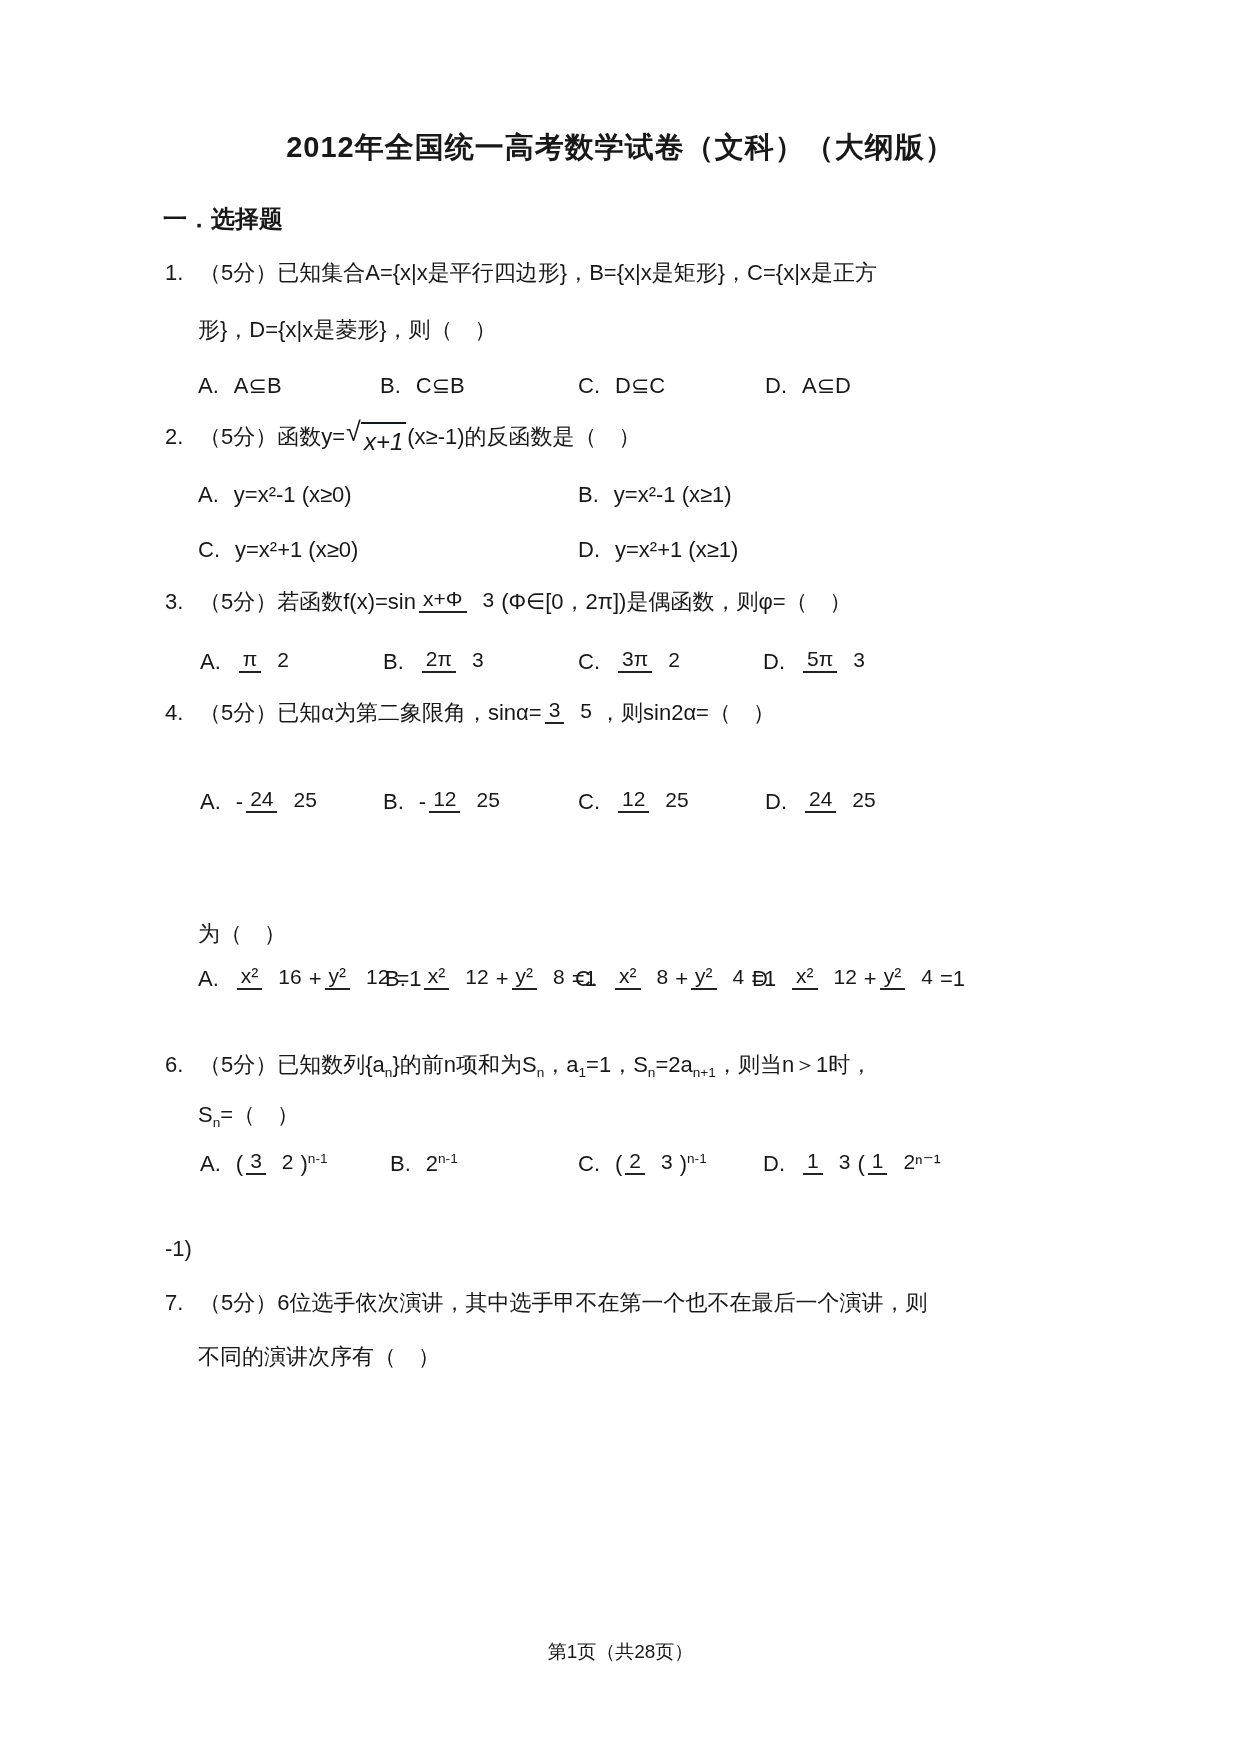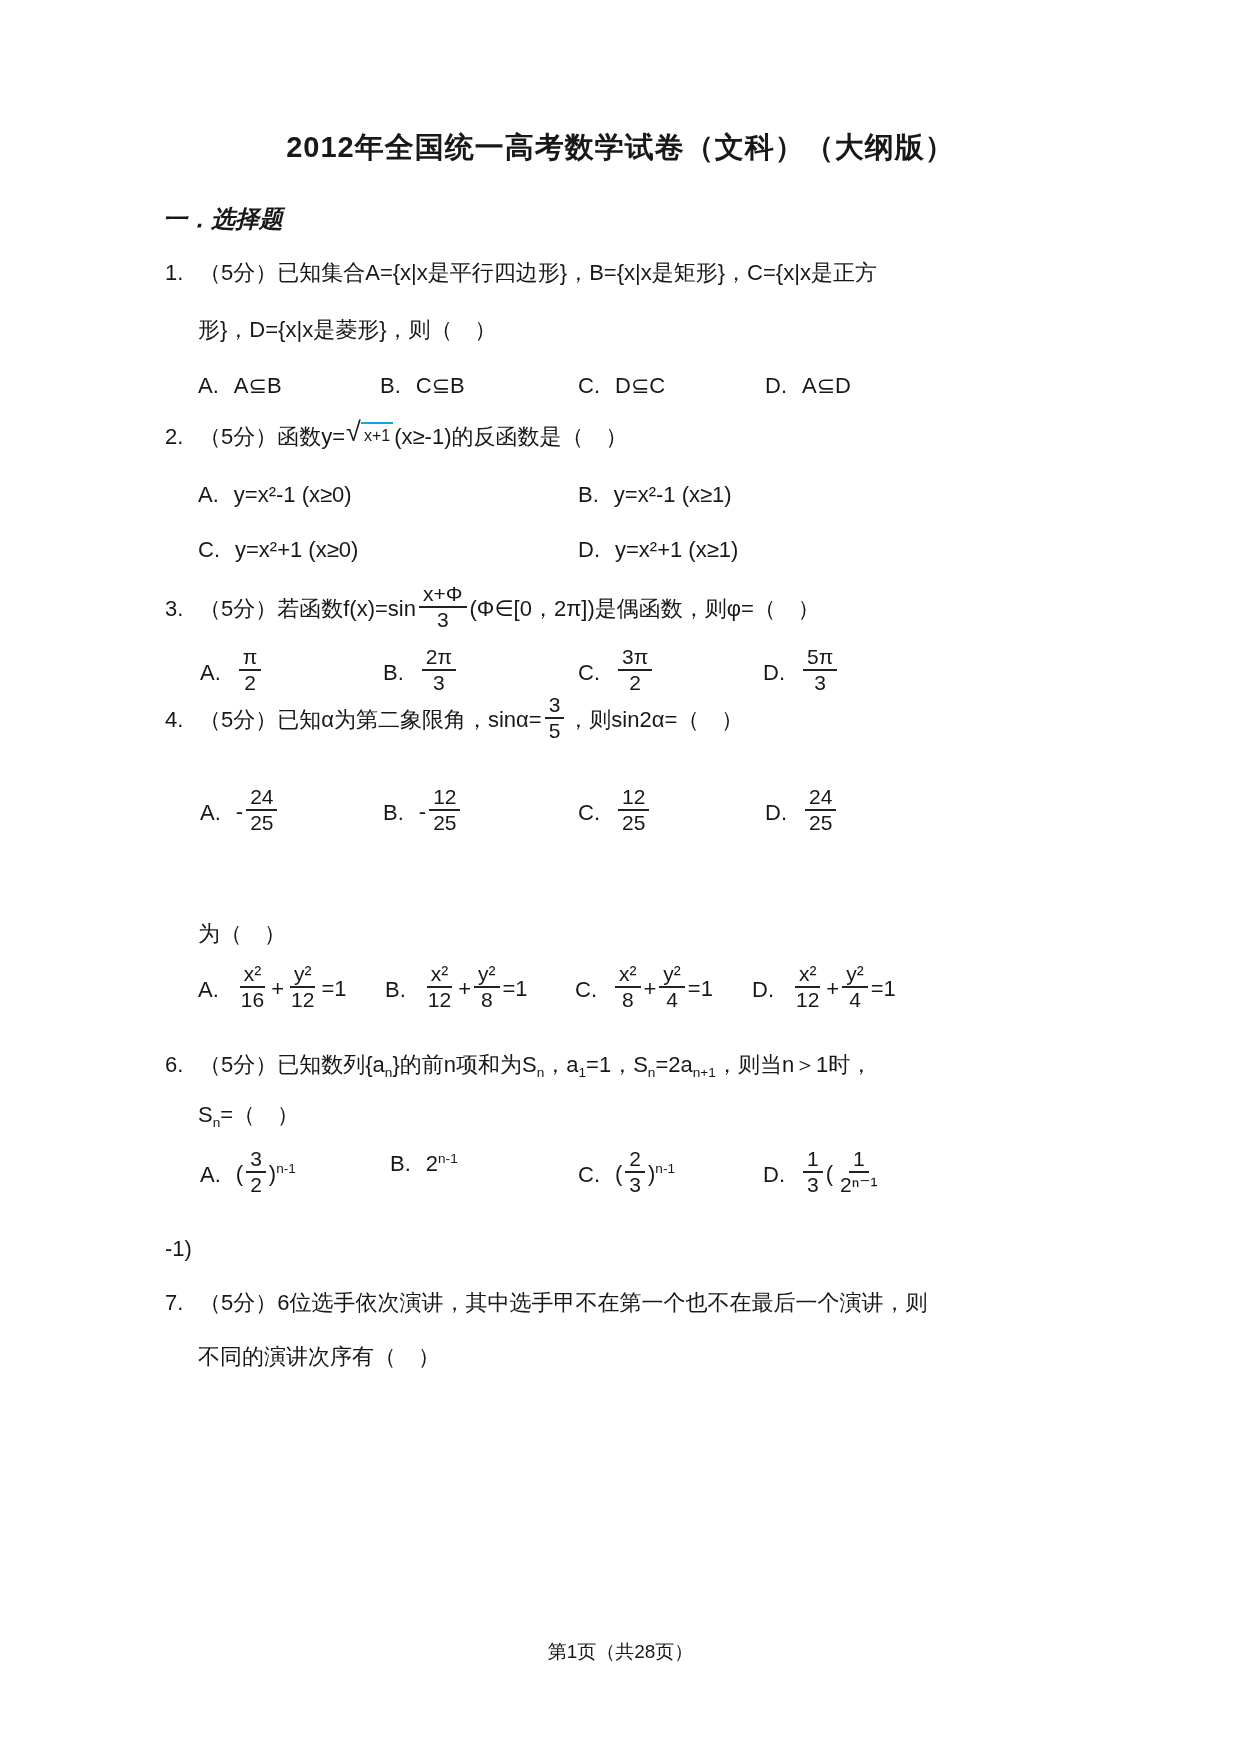--- a/index.html
+++ b/index.html
@@ -12,47 +12,47 @@
     font-family:"Liberation Sans","DejaVu Sans",sans-serif;
     font-size:22px;
     overflow:hidden;
   }
   .title{
     position:absolute;top:128px;left:0;width:100%;
     text-align:center;font-size:29px;font-weight:bold;letter-spacing:1px;
   }
   .section{
     position:absolute;left:163px;top:203px;
-    font-size:24px;font-weight:bold;font-style:italic;
+    font-size:24px;font-weight:bold;
   }
   .line{
     position:absolute;left:165px;
     white-space:nowrap;line-height:1.5;
   }
   .line.cont{left:198px;}
   .qnum{display:inline-block;min-width:34px;}
   .optrow{position:absolute;left:0;width:100%;}
   .opt{
     position:absolute;top:0;
     display:inline-flex;align-items:center;
     white-space:nowrap;line-height:1.3;
   }
   .olabel{margin-right:15px;}
   .frac{
-    display:inline-flex;flex-direction:column;align-items:center;
+    display:inline-flex;flex-direction:row;align-items:center;
     vertical-align:middle;margin:0 3px;line-height:1.15;
-    font-size:21px;transform:translateY(-3px);
+    font-size:21px;transform:translateY(-3px);gap:12px;
   }
   .frac .num{border-bottom:2px solid #222;padding:0 4px;}
   .frac .den{padding:0 4px;}
   sub{font-size:0.62em;line-height:0;}
   sup{font-size:0.62em;line-height:0;}
   .sqrt{display:inline-flex;align-items:flex-start;margin:0 1px;}
   .radsign{font-size:27px;line-height:1;transform:translateY(-3px);}
-  .vinc{border-top:2px solid #0ea5e9;padding:0 3px;font-size:16px;}
+  .vinc{border-top:2px solid #0f172a;padding:0 3px;font-size:24px;font-style:italic;}
   .footer{
     position:absolute;top:1592px;left:0;width:100%;
     text-align:center;font-size:19px;margin-top:47px;
   }
 </style>
 </head>
 <body>
 
 <div class="page">
 

